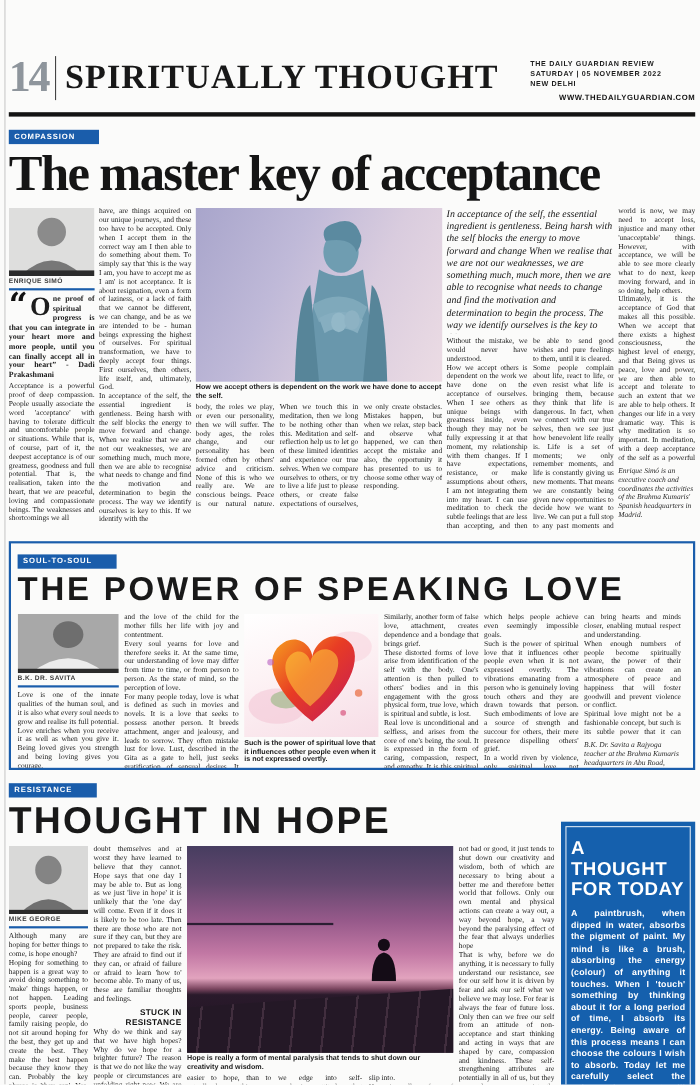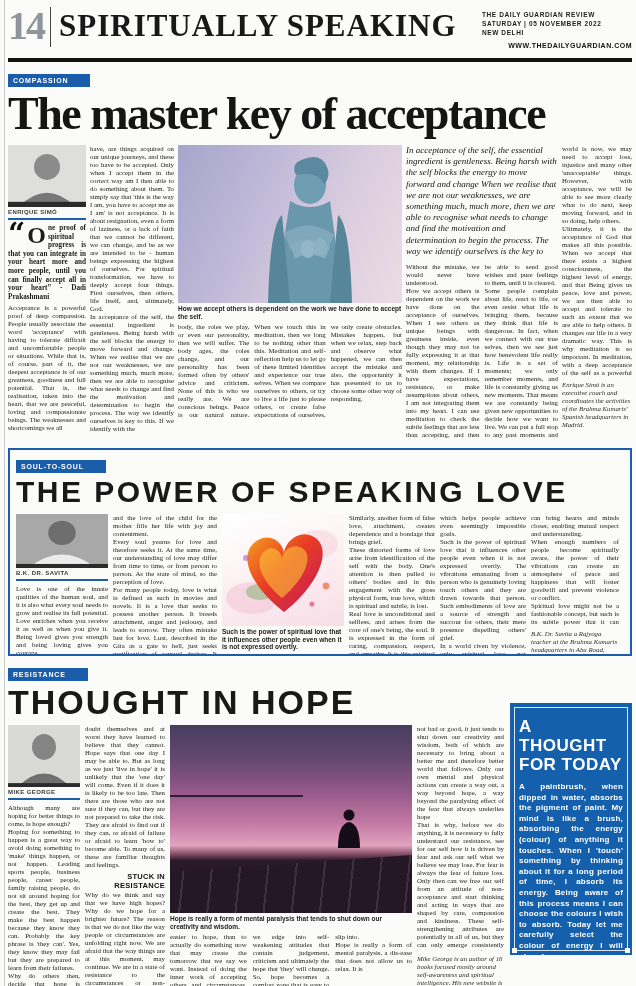--- a/index.html
+++ b/index.html
@@ -1,21 +1,21 @@
 <!DOCTYPE html>
 <html><head>
 <meta charset="utf-8">
 <style>
   html,body{margin:0;padding:0;}
   body{width:636px;height:986px;background:#fbfbfa;font-family:"Liberation Serif",serif;color:#1c1c1c;position:relative;overflow:hidden;}
   .edge-line{position:absolute;left:4px;top:0;bottom:0;width:1px;background:#c9c9c9;}
   .page{position:absolute;left:8px;top:4px;width:624px;}
 
   
-  .header{display:flex;align-items:flex-start;position:relative;height:50px;}
+  .header{display:flex;align-items:flex-start;position:relative;height:50px;margin-top:44px;}
   .pageno{font:bold 40px/40px "Liberation Serif",serif;color:#8e959c;letter-spacing:-2px;margin-top:2px;}
   .hvline{width:1px;background:#444;height:40px;margin:3px 8px 0 6px;}
   .section-title{font:600 31px/40px "Liberation Serif",serif;color:#181818;letter-spacing:1px;margin-top:2px;white-space:nowrap;}
   .mast{margin-left:auto;padding-top:6px;font-family:"Liberation Sans",sans-serif;font-weight:bold;color:#1d1d1d;font-size:6.5px;line-height:9px;letter-spacing:.6px;text-align:left;width:150px;}
   .website{position:absolute;right:0;top:38px;font:bold 7px "Liberation Sans",sans-serif;letter-spacing:.5px;color:#111;}
   .black-rule{height:4px;background:#131313;margin-top:4px;}
 
   
   .tag{display:inline-block;background:#1a5dab;color:#fff;font:bold 7px/9px "Liberation Sans",sans-serif;letter-spacing:.8px;padding:2px 22px 2px 5px;}
   .flow{white-space:pre-line;text-align:justify;}
@@ -85,21 +85,21 @@
 </head>
 <body>
 
 <div class="edge-line"></div>
 
 <div class="page">
 
   <div class="header">
     <div class="pageno">14</div>
     <div class="hvline"></div>
-    <div class="section-title">SPIRITUALLY SPEAKING</div>
+    <div class="section-title">SPIRITUALLY THOUGHT</div>
     <div class="mast">
       <div>THE DAILY GUARDIAN REVIEW</div>
       <div>SATURDAY | 05 NOVEMBER 2022</div>
       <div>NEW DELHI</div>
     </div>
     <div class="website">WWW.THEDAILYGUARDIAN.COM</div>
   </div>
   <div class="black-rule"></div>
 
   <div class="a1">

